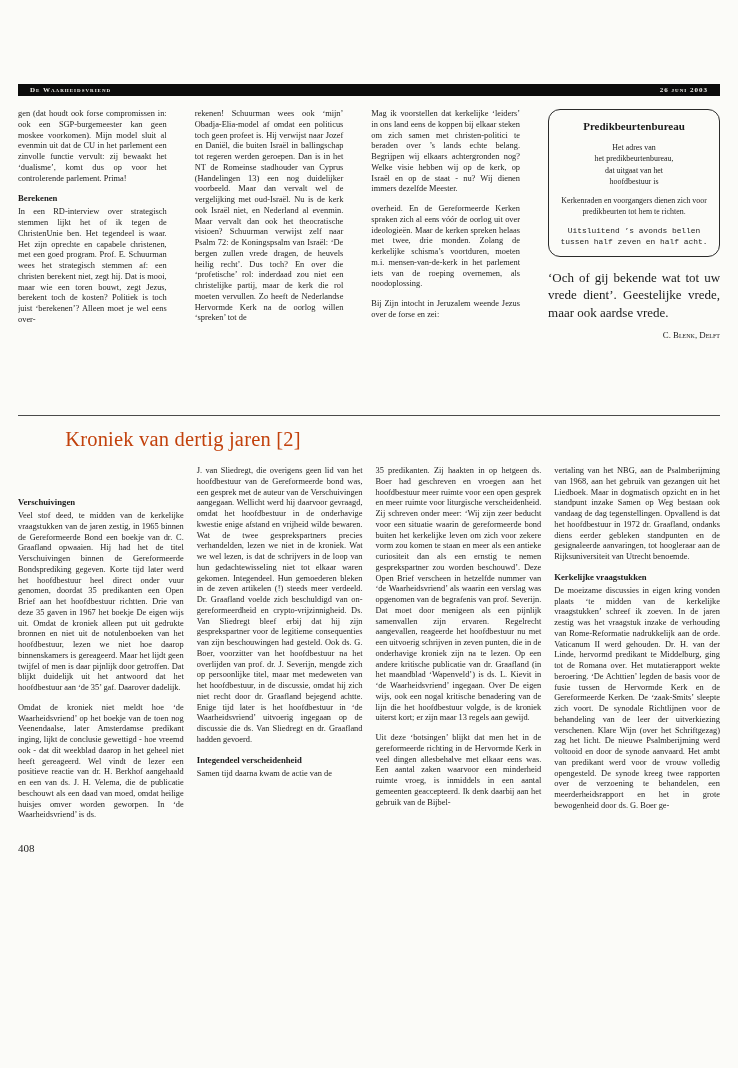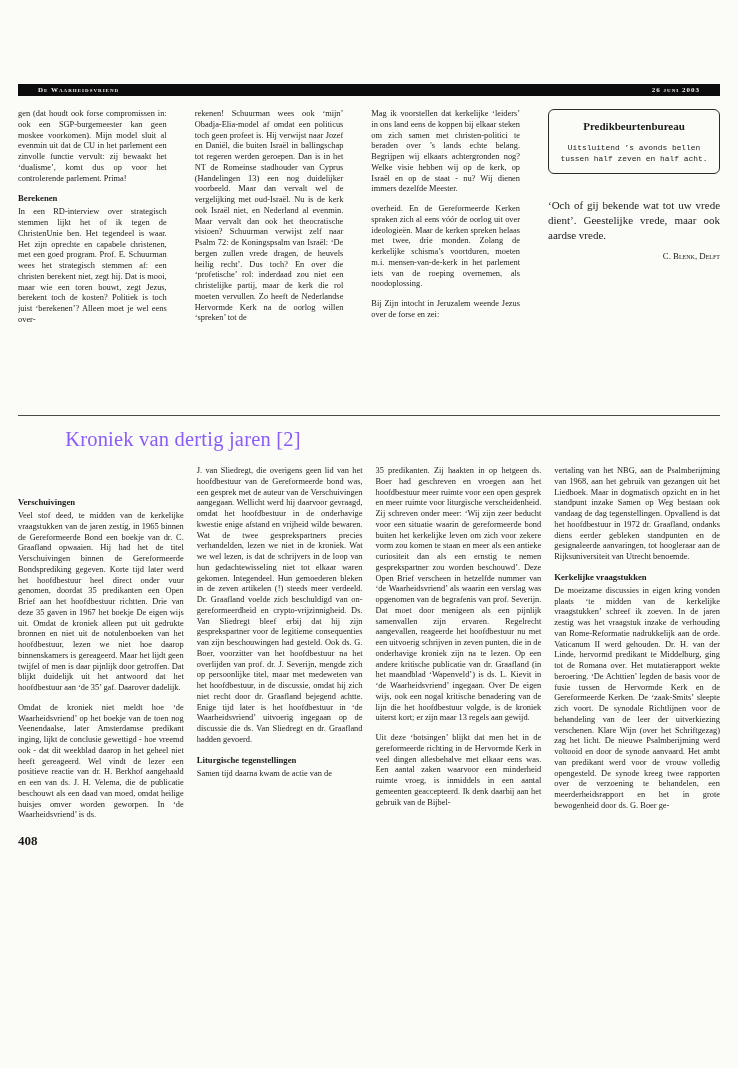--- a/index.html
+++ b/index.html
@@ -4,49 +4,49 @@
 <style>
   html, body { margin: 0; padding: 0; background: #e9e9e6; }
   .page {
     width: 738px; height: 1068px; margin: 0 auto; box-sizing: border-box;
     background: #fbfbf8; padding: 84px 18px 0 18px; overflow: hidden; position: relative;
     font-family: "Liberation Serif", serif; color: #1b1b1b;
   }
   .masthead {
     height: 12px; background: #0c0c0c; color: #f2f1ec;
     display: flex; justify-content: space-between; align-items: center;
-    padding: 0 20px; font-size: 7px; font-weight: bold; letter-spacing: 1px;
+    padding: 0 12px; font-size: 7px; font-weight: bold; letter-spacing: 1px;
     font-variant: small-caps;
   }
   .top-section { display: flex; gap: 28px; margin-top: 13px; height: 294px; overflow: hidden; }
   .tcol { flex: 1 1 0; text-align: justify; font-size: 8.4px; line-height: 1.28; }
   .rail { width: 172px; flex: 0 0 172px; }
   .para { margin: 0 0 9px 0; }
   .subhead { font-weight: bold; font-size: 8.7px; margin: 9px 0 3px 0; }
   .bureau {
-    border: 1px solid #2a2a2a; border-radius: 6px; padding: 9px 8px 8px 8px;
+    border: 1px solid #2a2a2a; border-radius: 12px; padding: 9px 8px 8px 8px;
     text-align: center; font-size: 7.9px; line-height: 1.45;
   }
   .bureau-title { font-size: 11px; font-weight: bold; margin-bottom: 7px; }
   .box-line { white-space: pre-line; margin-bottom: 7px; }
   .box-line.bold { font-weight: bold; }
   .box-line.last { margin-bottom: 0; font-family: Liberation Mono, monospace; }
-  .quote { margin-top: 24px; font-size: 11px; line-height: 1.35; text-align: justify; }
+  .quote { margin-top: 12px; font-size: 13px; line-height: 1.35; text-align: justify; }
   .attribution { margin-top: 9px; text-align: right; font-weight: normal; font-variant: small-caps; font-size: 8.8px; }
   .divider { border: 0; border-top: 1px solid #4a4a4a; margin: 12px 0 0 0; }
   .kroniek { position: relative; height: 606px; overflow: hidden; }
   .kroniek-title {
     position: absolute; top: 12px; left: 0; width: 47%;
-    text-align: center; font-size: 20.5px; letter-spacing: 0.2px; color: #8b5cf6;
+    text-align: center; font-size: 20.5px; letter-spacing: 0.2px; color: #c2410c;
   }
   .kcols { display: flex; gap: 13px; height: 100%; }
   .kcol { flex: 1 1 0; text-align: justify; font-size: 8.4px; line-height: 1.28; }
   .kcol.first { padding-top: 72px; }
   .kcol.rest { padding-top: 50px; }
-  .page-number { font-weight: bold; margin-top: 12px; font-size: 13px; }
+  .page-number { font-weight: normal; margin-top: 20px; font-size: 11px; }
 </style>
 </head>
 <body>
 
 <div class="page">
 
   <div class="masthead">
     <span>De Waarheidsvriend</span>
     <span>26 juni 2003</span>
   </div>
@@ -61,20 +61,25 @@
       <p class="para">rekenen! Schuurman wees ook ‘mijn’ Obadja-Elia-model af omdat een politicus toch geen profeet is. Hij verwijst naar Jozef en Daniël, die buiten Israël in ballingschap tot regeren werden geroepen. Dan is in het NT de Romeinse stadhouder van Cyprus (Handelingen 13) een nog duidelijker voorbeeld. Maar dan vervalt wel de vergelijking met oud-Israël. Nu is de kerk ook Israël niet, en Nederland al evenmin. Maar vervalt dan ook het theocratische visioen? Schuurman verwijst zelf naar Psalm 72: de Koningspsalm van Israël: ‘De bergen zullen vrede dragen, de heuvels heilig recht’. Dus toch? En over die ‘profetische’ rol: inderdaad zou niet een christelijke partij, maar de kerk die rol moeten vervullen. Zo heeft de Nederlandse Hervormde Kerk na de oorlog willen ‘spreken’ tot de</p>
     </div>
     <div class="tcol">
       <p class="para">Mag ik voorstellen dat kerkelijke ‘leiders’ in ons land eens de koppen bij elkaar steken om zich samen met christen-politici te beraden over ’s lands echte belang. Begrijpen wij elkaars achtergronden nog? Welke visie hebben wij op de kerk, op Israël en op de staat - nu? Wij dienen immers dezelfde Meester.</p>
       <p class="para">overheid. En de Gereformeerde Kerken spraken zich al eens vóór de oorlog uit over ideologieën. Maar de kerken spreken helaas met twee, drie monden. Zolang de kerkelijke schisma’s voortduren, moeten m.i. mensen-van-de-kerk in het parlement iets van de roeping overnemen, als noodoplossing.</p>
       <p class="para">Bij Zijn intocht in Jeruzalem weende Jezus over de forse en zei:</p>
     </div>
     <div class="rail">
       <div class="bureau">
         <div class="bureau-title">Predikbeurtenbureau</div>
+        <div class="box-line">Het adres van
+het predikbeurtenbureau,
+dat uitgaat van het
+hoofdbestuur is</div>
+        <div class="box-line">Kerkenraden en voorgangers dienen zich voor predikbeurten tot hem te richten.</div>
         <div class="box-line last">Uitsluitend ’s avonds bellen
 tussen half zeven en half acht.</div>
       </div>
       <div class="quote">‘Och of gij bekende wat tot uw vrede dient’. Geestelijke vrede, maar ook aardse vrede.</div>
       <div class="attribution">C. Blenk, Delft</div>
     </div>
   </div>
 
   <hr class="divider">
 
@@ -82,21 +87,21 @@
     <div class="kroniek-title">Kroniek van dertig jaren [2]</div>
     <div class="kcols">
       <div class="kcol first">
         <div class="subhead">Verschuivingen</div>
         <p class="para">Veel stof deed, te midden van de kerkelijke vraagstukken van de jaren zestig, in 1965 binnen de Gereformeerde Bond een boekje van dr. C. Graafland opwaaien. Hij had het de titel Verschuivingen binnen de Gereformeerde Bondsprediking gegeven. Korte tijd later werd het hoofdbestuur heel direct onder vuur genomen, doordat 35 predikanten een Open Brief aan het hoofdbestuur richtten. Drie van deze 35 gaven in 1967 het boekje De eigen wijs uit. Omdat de kroniek alleen put uit gedrukte bronnen en niet uit de notulenboeken van het hoofdbestuur, lezen we niet hoe daarop binnenskamers is gereageerd. Maar het lijdt geen twijfel of men is daar pijnlijk door getroffen. Dat blijkt duidelijk uit het antwoord dat het hoofdbestuur aan ‘de 35’ gaf. Daarover dadelijk.</p>
         <p class="para">Omdat de kroniek niet meldt hoe ‘de Waarheidsvriend’ op het boekje van de toen nog Veenendaalse, later Amsterdamse predikant inging, lijkt de conclusie gewettigd - hoe vreemd ook - dat dit weekblad daarop in het geheel niet heeft gereageerd. Wel vindt de lezer een positieve reactie van dr. H. Berkhof aangehaald en een van ds. J. H. Velema, die de publicatie beschouwt als een daad van moed, omdat heilige huisjes omver worden geworpen. In ‘de Waarheidsvriend’ is ds.</p>
         <div class="page-number">408</div>
       </div>
       <div class="kcol rest">
         <p class="para">J. van Sliedregt, die overigens geen lid van het hoofdbestuur van de Gereformeerde bond was, een gesprek met de auteur van de Verschuivingen aangegaan. Wellicht werd hij daarvoor gevraagd, omdat het hoofdbestuur in de onderhavige kwestie enige afstand en vrijheid wilde bewaren. Wat de twee gesprekspartners precies verhandelden, lezen we niet in de kroniek. Wat we wel lezen, is dat de schrijvers in de loop van hun gedachtewisseling niet tot elkaar waren gekomen. Integendeel. Hun gemoederen bleken in de zeven artikelen (!) steeds meer verdeeld. Dr. Graafland voelde zich beschuldigd van on-gereformeerdheid en crypto-vrijzinnigheid. Ds. Van Sliedregt bleef erbij dat hij zijn gesprekspartner voor de legitieme consequenties van zijn beschouwingen had gesteld. Ook ds. G. Boer, voorzitter van het hoofdbestuur na het overlijden van prof. dr. J. Severijn, mengde zich op persoonlijke titel, maar met medeweten van het hoofdbestuur, in de discussie, omdat hij zich niet recht door dr. Graafland bejegend achtte. Enige tijd later is het hoofdbestuur in ‘de Waarheidsvriend’ uitvoerig ingegaan op de discussie die ds. Van Sliedregt en dr. Graafland hadden gevoerd.</p>
-        <div class="subhead">Liturgische tegenstellingen</div>
+        <div class="subhead">Integendeel verscheidenheid</div>
         <p class="para">Samen tijd daarna kwam de actie van de</p>
       </div>
       <div class="kcol rest">
         <p class="para">35 predikanten. Zij haakten in op hetgeen ds. Boer had geschreven en vroegen aan het hoofdbestuur meer ruimte voor een open gesprek en meer ruimte voor liturgische verscheidenheid. Zij schreven onder meer: ‘Wij zijn zeer beducht voor een situatie waarin de gereformeerde bond buiten het kerkelijke leven om zich voor zekere vorm zou komen te staan en meer als een antieke curiositeit dan als een ernstig te nemen gesprekspartner zou worden beschouwd’. Deze Open Brief verscheen in hetzelfde nummer van ‘de Waarheidsvriend’ als waarin een verslag was opgenomen van de begrafenis van prof. Severijn. Dat moet door menigeen als een pijnlijk samenvallen zijn ervaren. Regelrecht aangevallen, reageerde het hoofdbestuur nu met een uitvoerig schrijven in zeven punten, die in de onderhavige kroniek zijn na te lezen. Op een andere kritische publicatie van dr. Graafland (in het maandblad ‘Wapenveld’) is ds. L. Kievit in ‘de Waarheidsvriend’ ingegaan. Over De eigen wijs, ook een nogal kritische benadering van de lijn die het hoofdbestuur volgde, is de kroniek uiterst kort; er zijn maar 13 regels aan gewijd.</p>
         <p class="para">Uit deze ‘botsingen’ blijkt dat men het in de gereformeerde richting in de Hervormde Kerk in veel dingen allesbehalve met elkaar eens was. Een aantal zaken waarvoor een minderheid ruimte vroeg, is inmiddels in een aantal gemeenten geaccepteerd. Ik denk daarbij aan het gebruik van de Bijbel-</p>
       </div>
       <div class="kcol rest">
         <p class="para">vertaling van het NBG, aan de Psalmberijming van 1968, aan het gebruik van gezangen uit het Liedboek. Maar in dogmatisch opzicht en in het standpunt inzake Samen op Weg bestaan ook vandaag de dag tegenstellingen. Opvallend is dat het hoofdbestuur in 1972 dr. Graafland, ondanks diens eerder gebleken standpunten en de gesignaleerde aanvaringen, tot hoogleraar aan de Rijksuniversiteit van Utrecht benoemde.</p>
         <div class="subhead">Kerkelijke vraagstukken</div>
         <p class="para">De moeizame discussies in eigen kring vonden plaats ‘te midden van de kerkelijke vraagstukken’ schreef ik zoeven. In de jaren zestig was het vraagstuk inzake de verhouding van Rome-Reformatie nadrukkelijk aan de orde. Vaticanum II werd gehouden. Dr. H. van der Linde, hervormd predikant te Middelburg, ging tot de Romana over. Het mutatierapport wekte beroering. ‘De Achttien’ legden de basis voor de fusie tussen de Hervormde Kerk en de Gereformeerde Kerken. De ‘zaak-Smits’ sleepte zich voort. De synodale Richtlijnen voor de behandeling van de leer der uitverkiezing verschenen. Klare Wijn (over het Schriftgezag) zag het licht. De nieuwe Psalmberijming werd voltooid en door de synode aanvaard. Het ambt van predikant werd voor de vrouw volledig opengesteld. De synode kreeg twee rapporten over de verzoening te behandelen, een meerderheidsrapport en het in grote bewogenheid door ds. G. Boer ge-</p>

